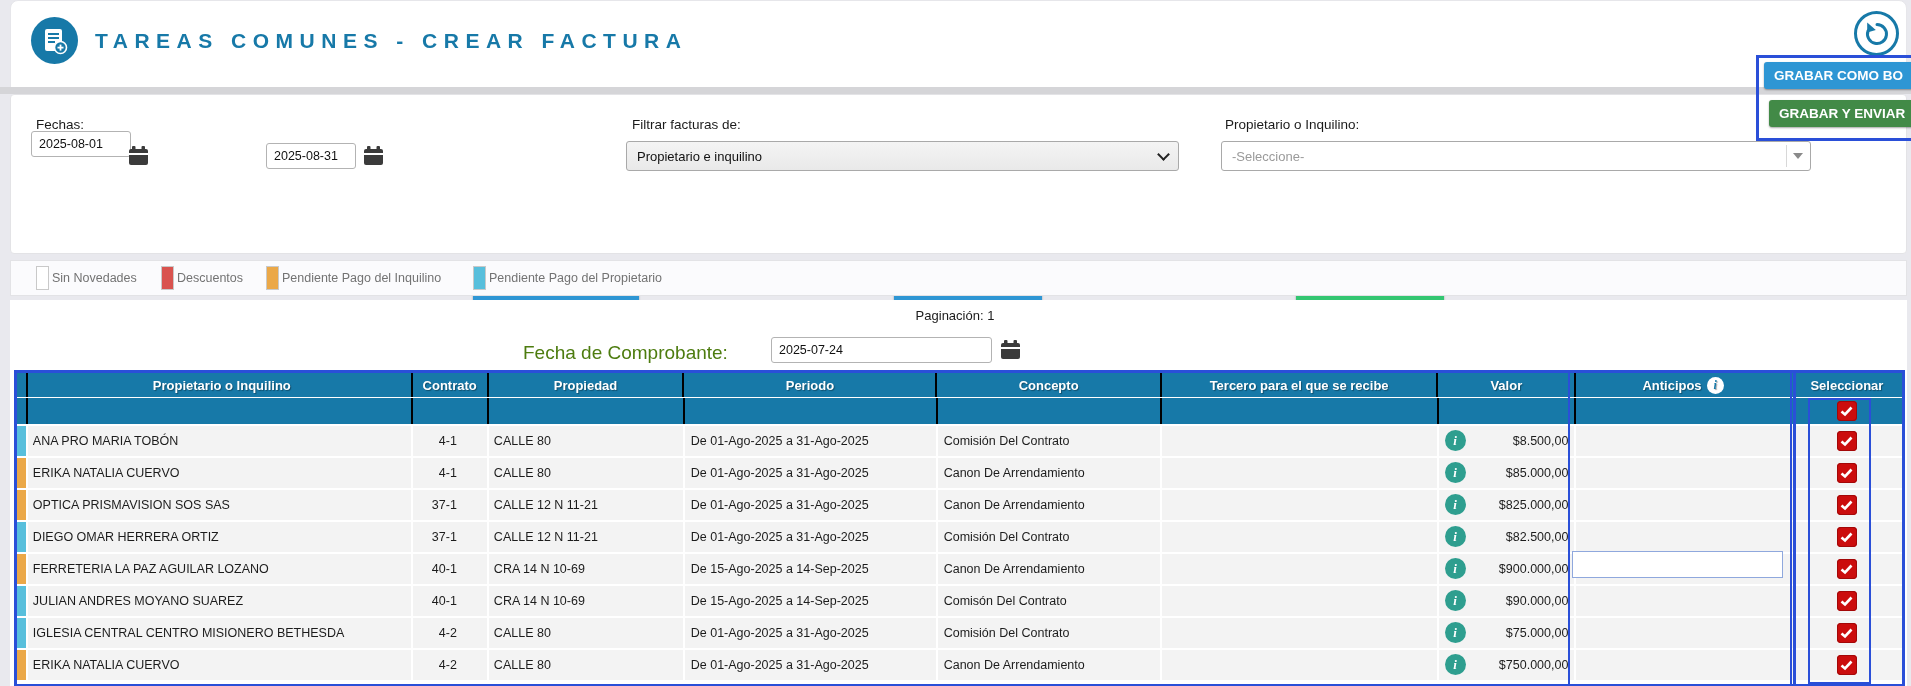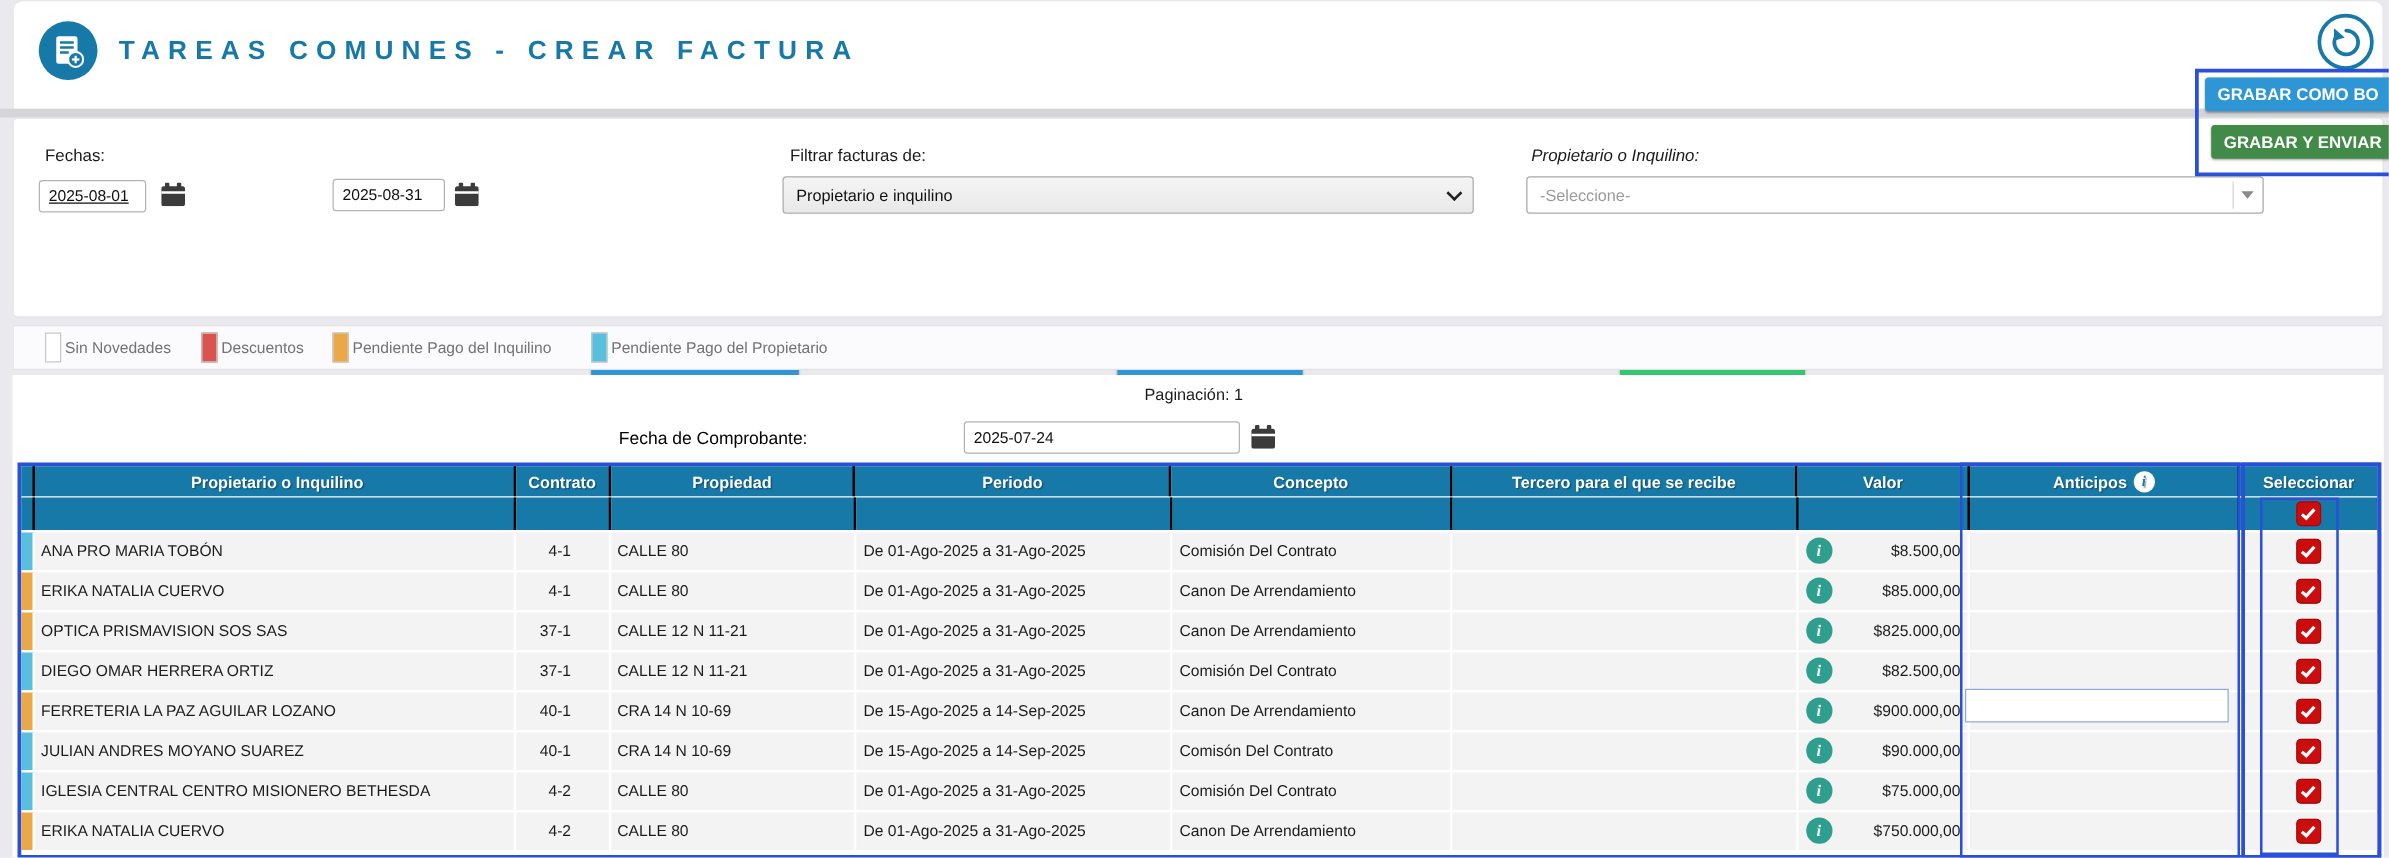--- a/index.html
+++ b/index.html
@@ -59,21 +59,21 @@
   .legend-panel { position:absolute; left:10px; top:260px; width:1897px; height:36px;
     background:#fbfbfd; border:1px solid #e3e3e6; }
   .legend-item { position:absolute; top:5px; display:flex; align-items:center; gap:3px; }
   .swatch { width:13px; height:24px; border:1px solid #c9c9c9; }
   .legend-label { font-size:12.5px; color:#737373; }
 
   
   .table-panel { position:absolute; left:10px; top:300px; width:1897px; height:386px; background:#fff; }
   .pagination { position:absolute; left:855px; top:308px; width:200px; text-align:center;
     font-size:13px; color:#1b1b1b; }
-  .fc-label { position:absolute; left:495px; top:342px; font-size:14px; color:#000000; }
+  .fc-label { position:absolute; left:523px; top:342px; font-size:19px; color:#4d7c0f; }
   .fc-input { left:771px; top:337px; width:221px; }
   .fc-cal { left:1001px; top:340px; }
 
   
   .grid { position:absolute; left:14px; top:370px; width:1891px; height:317px;
     border:3px solid #2a4fd8; background:#fff; }
   .hrow, .frow, .trow { position:absolute; left:17px; width:1885px; display:flex; }
   .hrow { top:373px; height:24px; }
   .frow { top:398px; height:26px; }
   .hcell { background:#1779a8; color:#fff; font-weight:bold; font-size:13px;
@@ -142,21 +142,21 @@
     </div>
   </div>
   <div class="divider"></div>
 
   <div class="ann actions-box"></div>
   <button class="btn btn-grabar-borrador">GRABAR COMO BO</button>
   <button class="btn btn-grabar-enviar">GRABAR Y ENVIAR</button>
 
   <div class="filter-panel">
     <div class="flabel" style="left:25px; top:22px;">Fechas:</div>
-    <input class="tinput" style="left: 20px; top: 49px; width: 86px; text-decoration: underline;" value="2025-08-01">
+    <input class="tinput" style="left: 20px; top: 36px; width: 100px;" value="2025-08-01">
     <div class="cal" style="left:118px; top:51px;">
       <svg width="19" height="19" viewBox="0 0 19 19">
         <rect x="0" y="3" width="19" height="16" rx="2" fill="#3b3b3b"></rect>
         <rect x="3" y="0" width="3.5" height="6" rx="1" fill="#3b3b3b"></rect>
         <rect x="12.5" y="0" width="3.5" height="6" rx="1" fill="#3b3b3b"></rect>
         <rect x="0" y="7" width="19" height="2" fill="#fff"></rect>
       </svg>
     </div>
     <input class="tinput" style="left: 255px; top: 48px; width: 90px;" value="2025-08-31">
     <div class="cal" style="left:353px; top:51px;">
@@ -167,21 +167,21 @@
         <rect x="0" y="7" width="19" height="2" fill="#fff"></rect>
       </svg>
     </div>
 
     <div class="flabel" style="left:621px; top:22px;">Filtrar facturas de:</div>
     <div class="fake-select sel-gray" style="left:615px; top:46px; width:553px;">
       <span>Propietario e inquilino</span>
       <span class="chev" style="top:8px;"></span>
     </div>
 
-    <div class="flabel" style="left:1214px; top:22px;font-style:italic;">Propietario o Inquilino:</div>
+    <div class="flabel" style="left:1214px; top:22px;">Propietario o Inquilino:</div>
     <div class="fake-select sel-white" style="left:1210px; top:46px; width:590px;">
       <span>-Seleccione-</span>
       <span class="dd-arrow-box">
           <span class="dd-tri"></span>
         </span>
     </div>
 
     <button class="btn btn-buscar">BUSCAR FACTURAS</button>
     <button class="btn btn-limpiar">LIMPIAR FILTROS</button>
     <button class="btn btn-agregar">AGREGAR COSTO</button>

